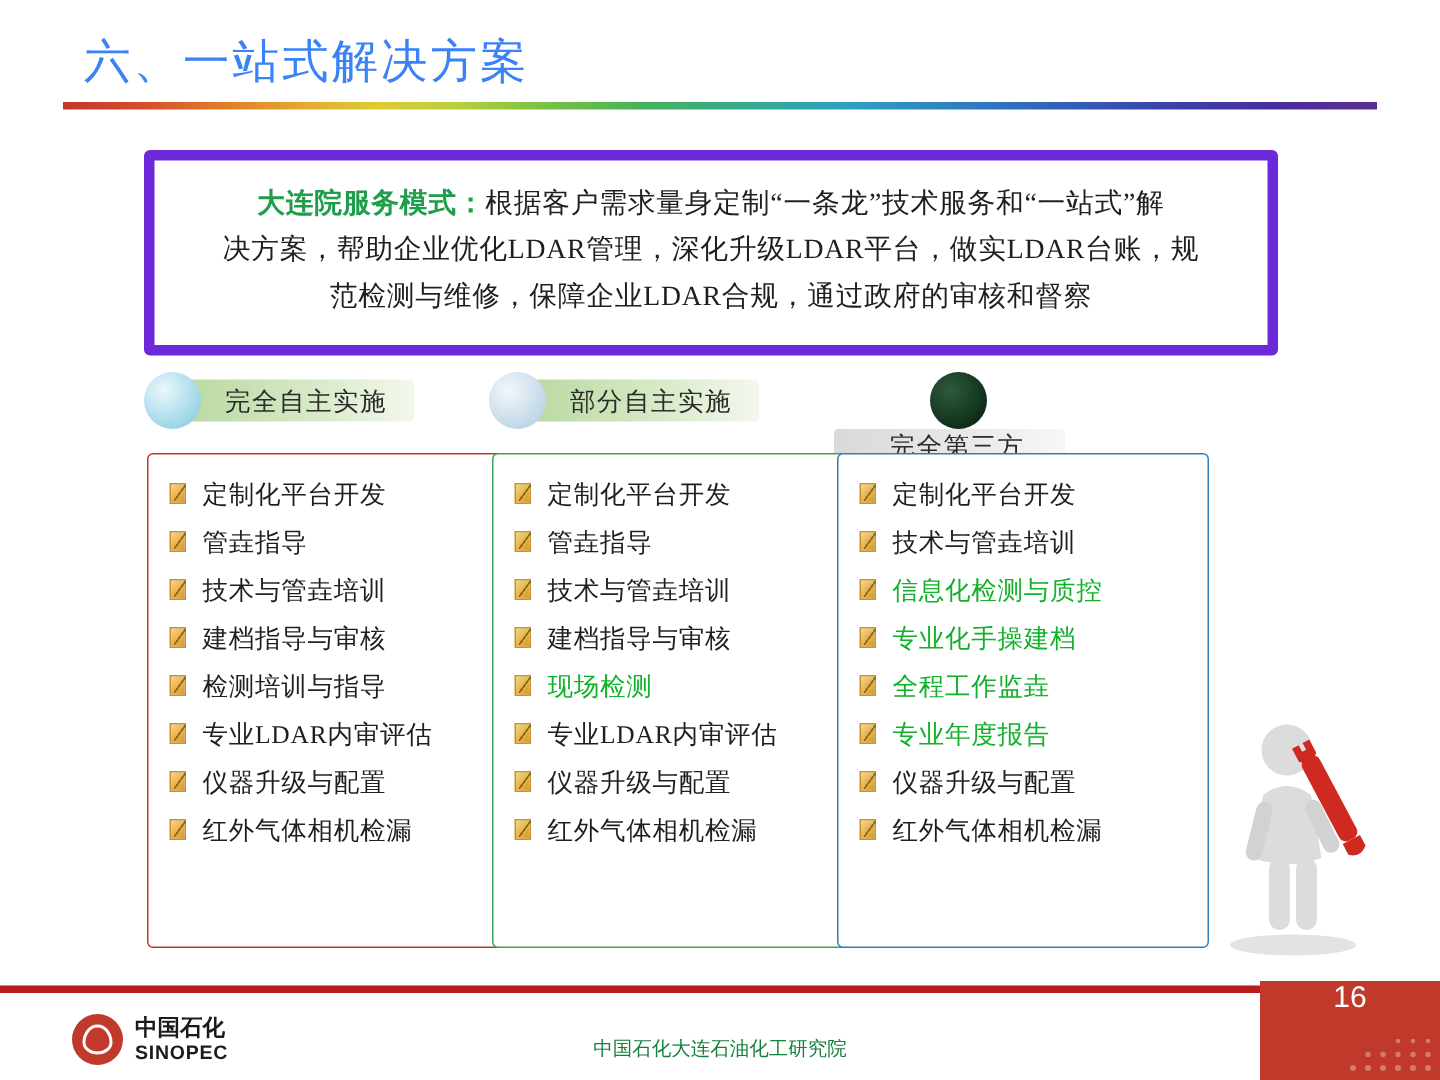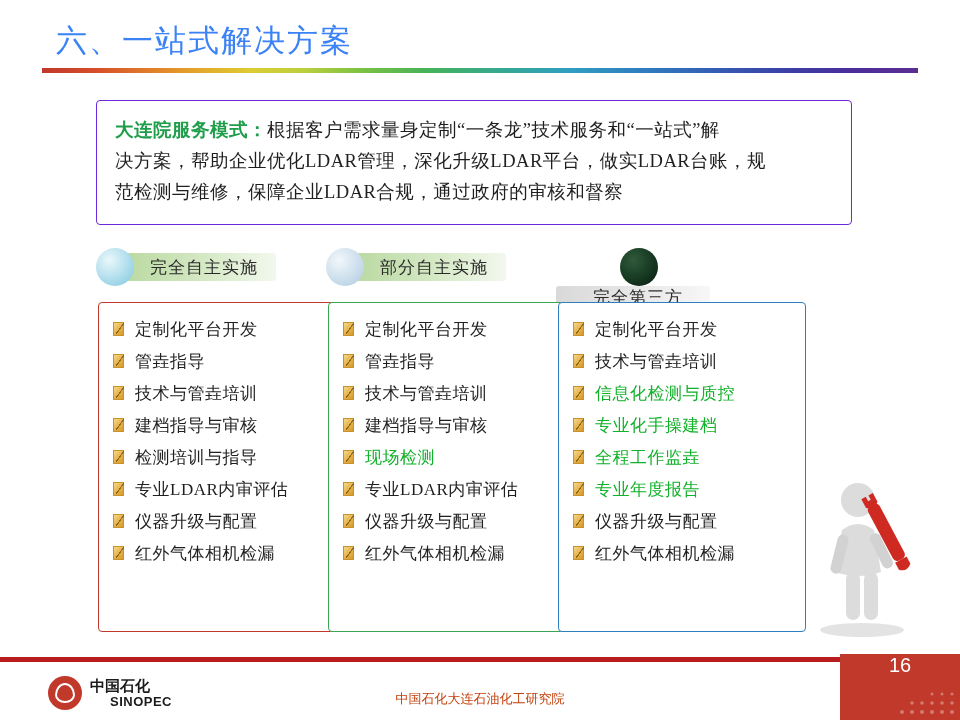--- a/index.html
+++ b/index.html
@@ -39,23 +39,24 @@
   }
 
   
   .intro-box {
     position: absolute;
     left: 96px;
     top: 100px;
     width: 756px;
     padding: 14px 18px 16px 18px;
     box-sizing: border-box;
-    border: 1px solid #6d28d9;
+    border: 7px solid #6d28d9;
     border-radius: 4px;
     background: #ffffff;
+    text-align: center;
   }
   .intro-line {
     font-size: 18.5px;
     line-height: 31px;
     color: #1f1f1f;
     letter-spacing: 0.5px;
     white-space: nowrap;
   }
   .intro-label {
     color: #1e9e4a;
@@ -216,33 +217,32 @@
     color: #1b1b1b;
     line-height: 17px;
   }
   .sinopec-txt-en {
     font-family: "Liberation Sans", sans-serif;
     font-size: 13px;
     font-weight: bold;
     color: #1b1b1b;
     line-height: 15px;
     letter-spacing: 0.5px;
-    margin-left: 20px;
   }
   .foot-center {
     position: absolute;
     left: 50%;
     transform: translateX(-50%);
     bottom: 12px;
     text-align: center;
   }
   .foot-cn {
     font-family: "Liberation Sans", sans-serif;
     font-size: 13px;
-    color: #c2410c;
+    color: #15803d;
     line-height: 18px;
   }
   .foot-en {
     font-family: "Liberation Sans", sans-serif;
     font-size: 9px;
     color: #1b1b1b;
     line-height: 14px;
     letter-spacing: 0.3px;
   }
   .page-num {

